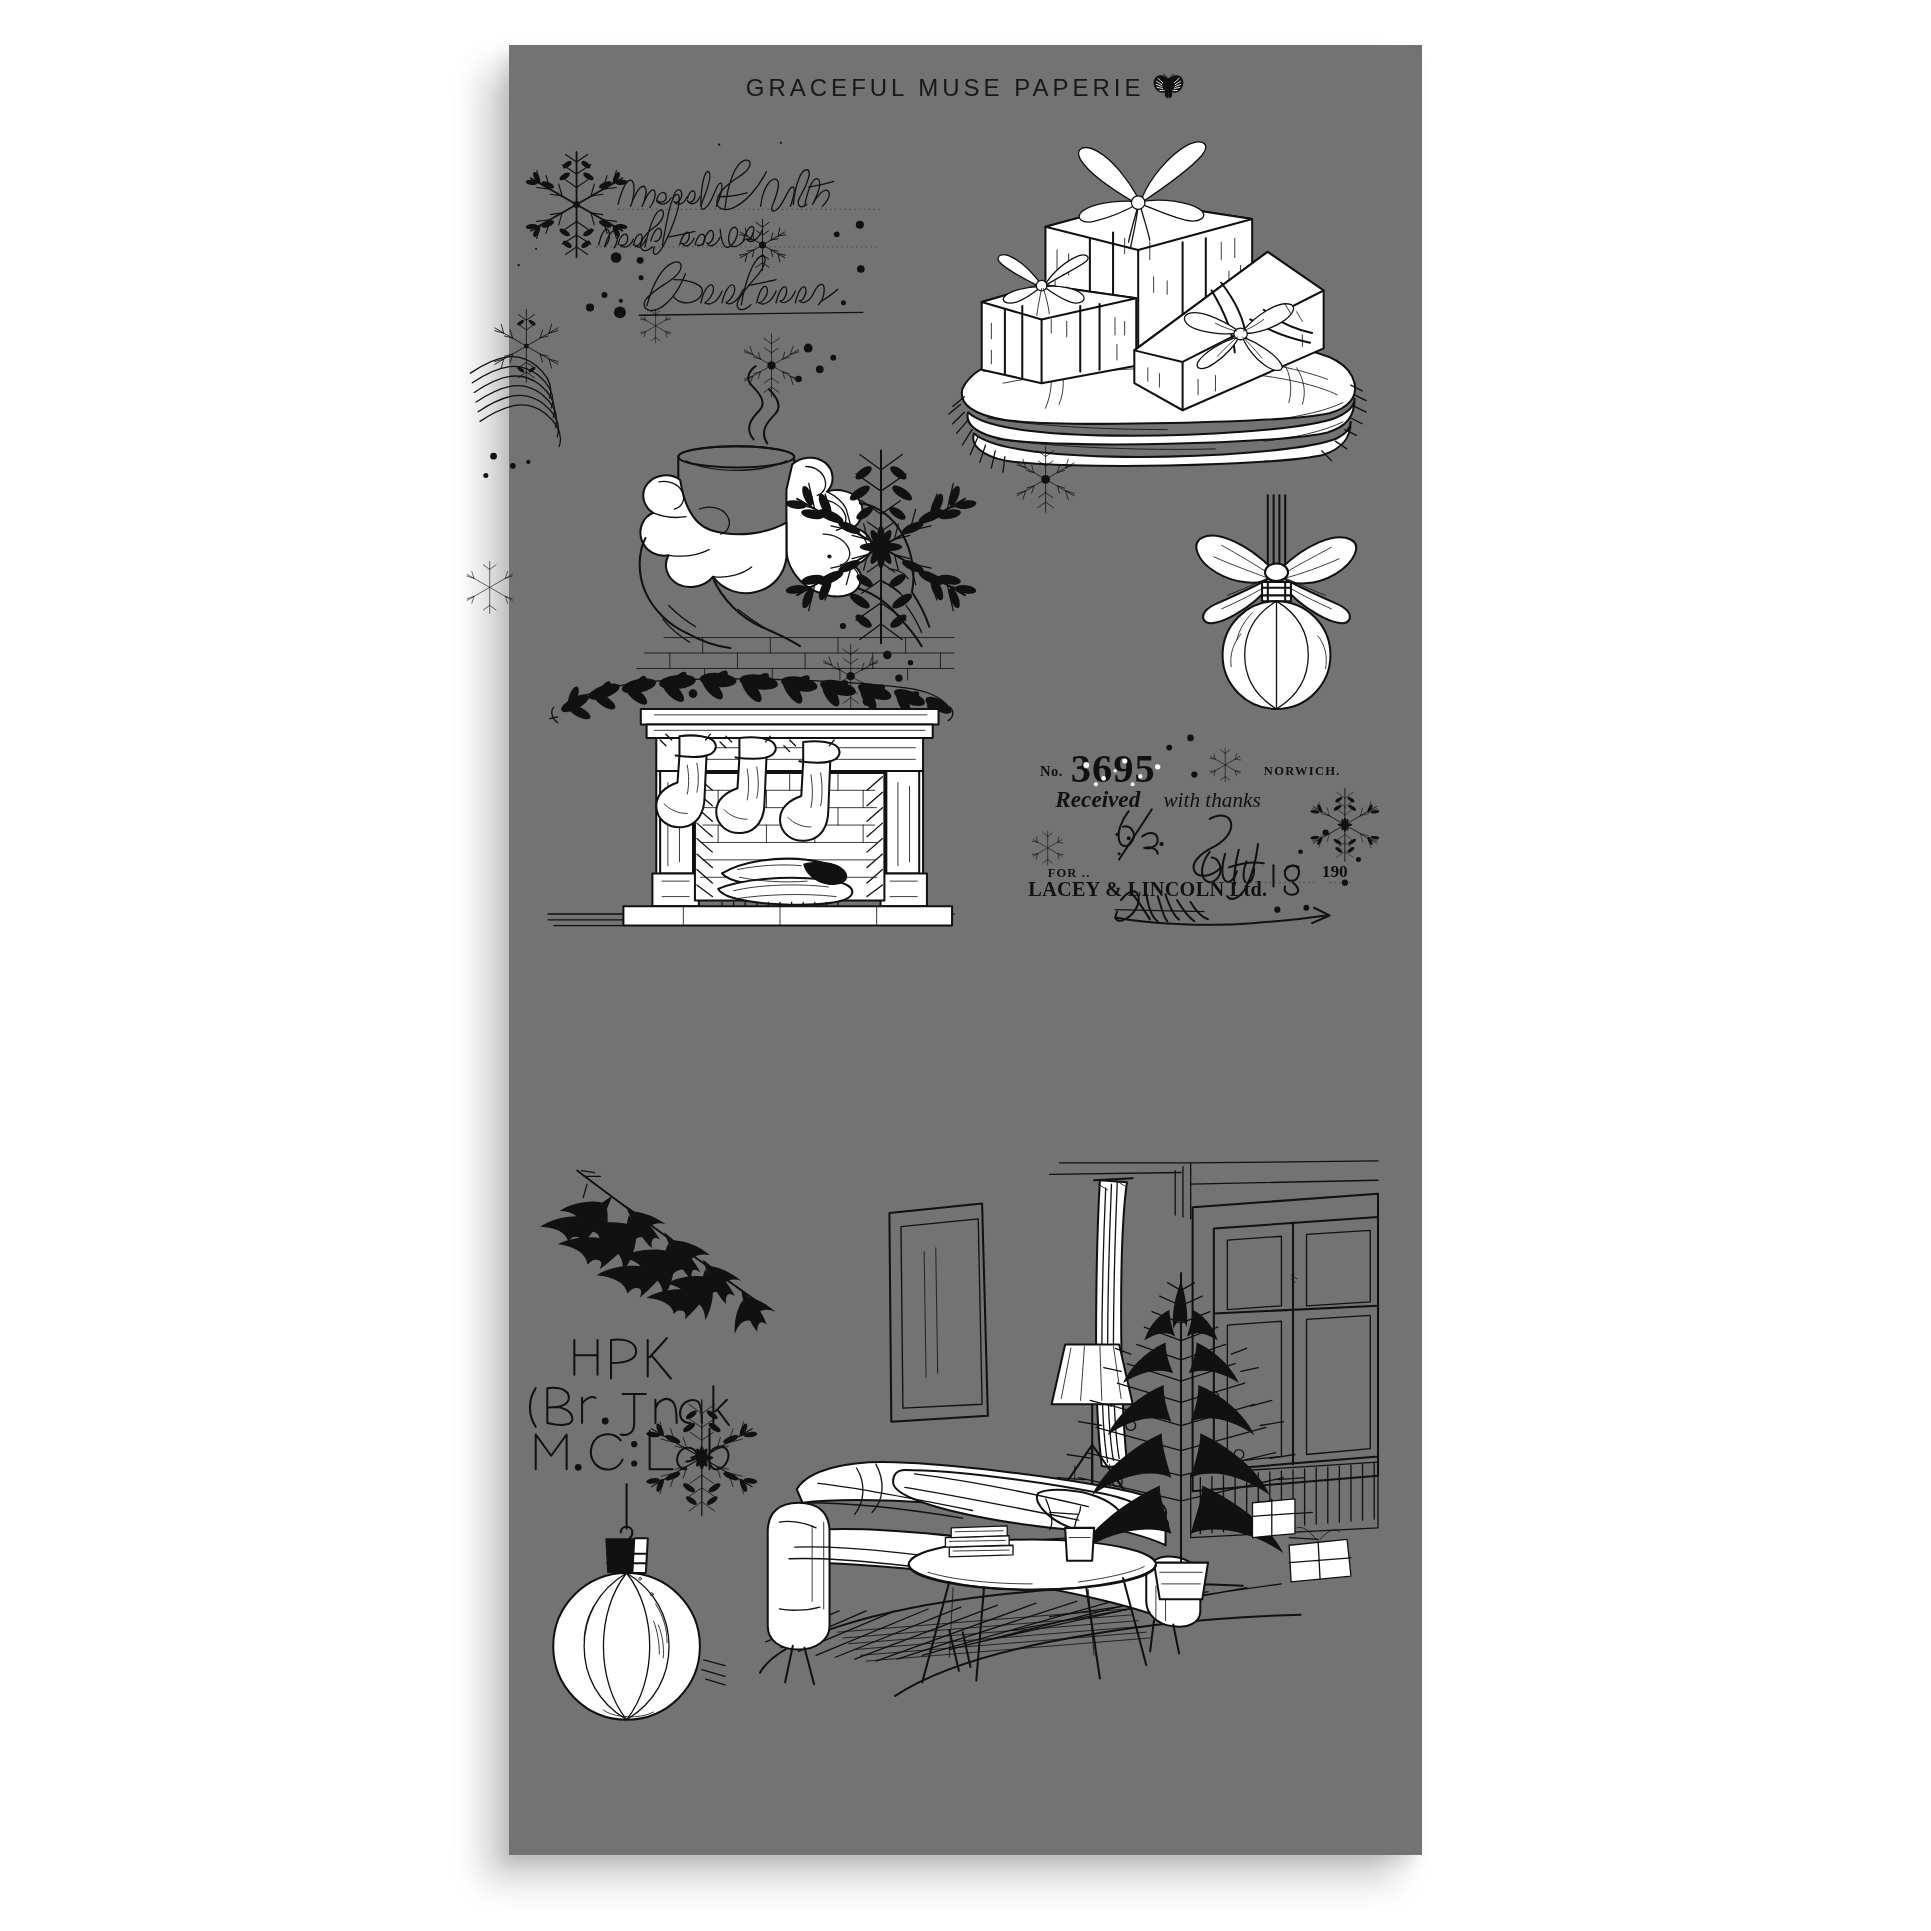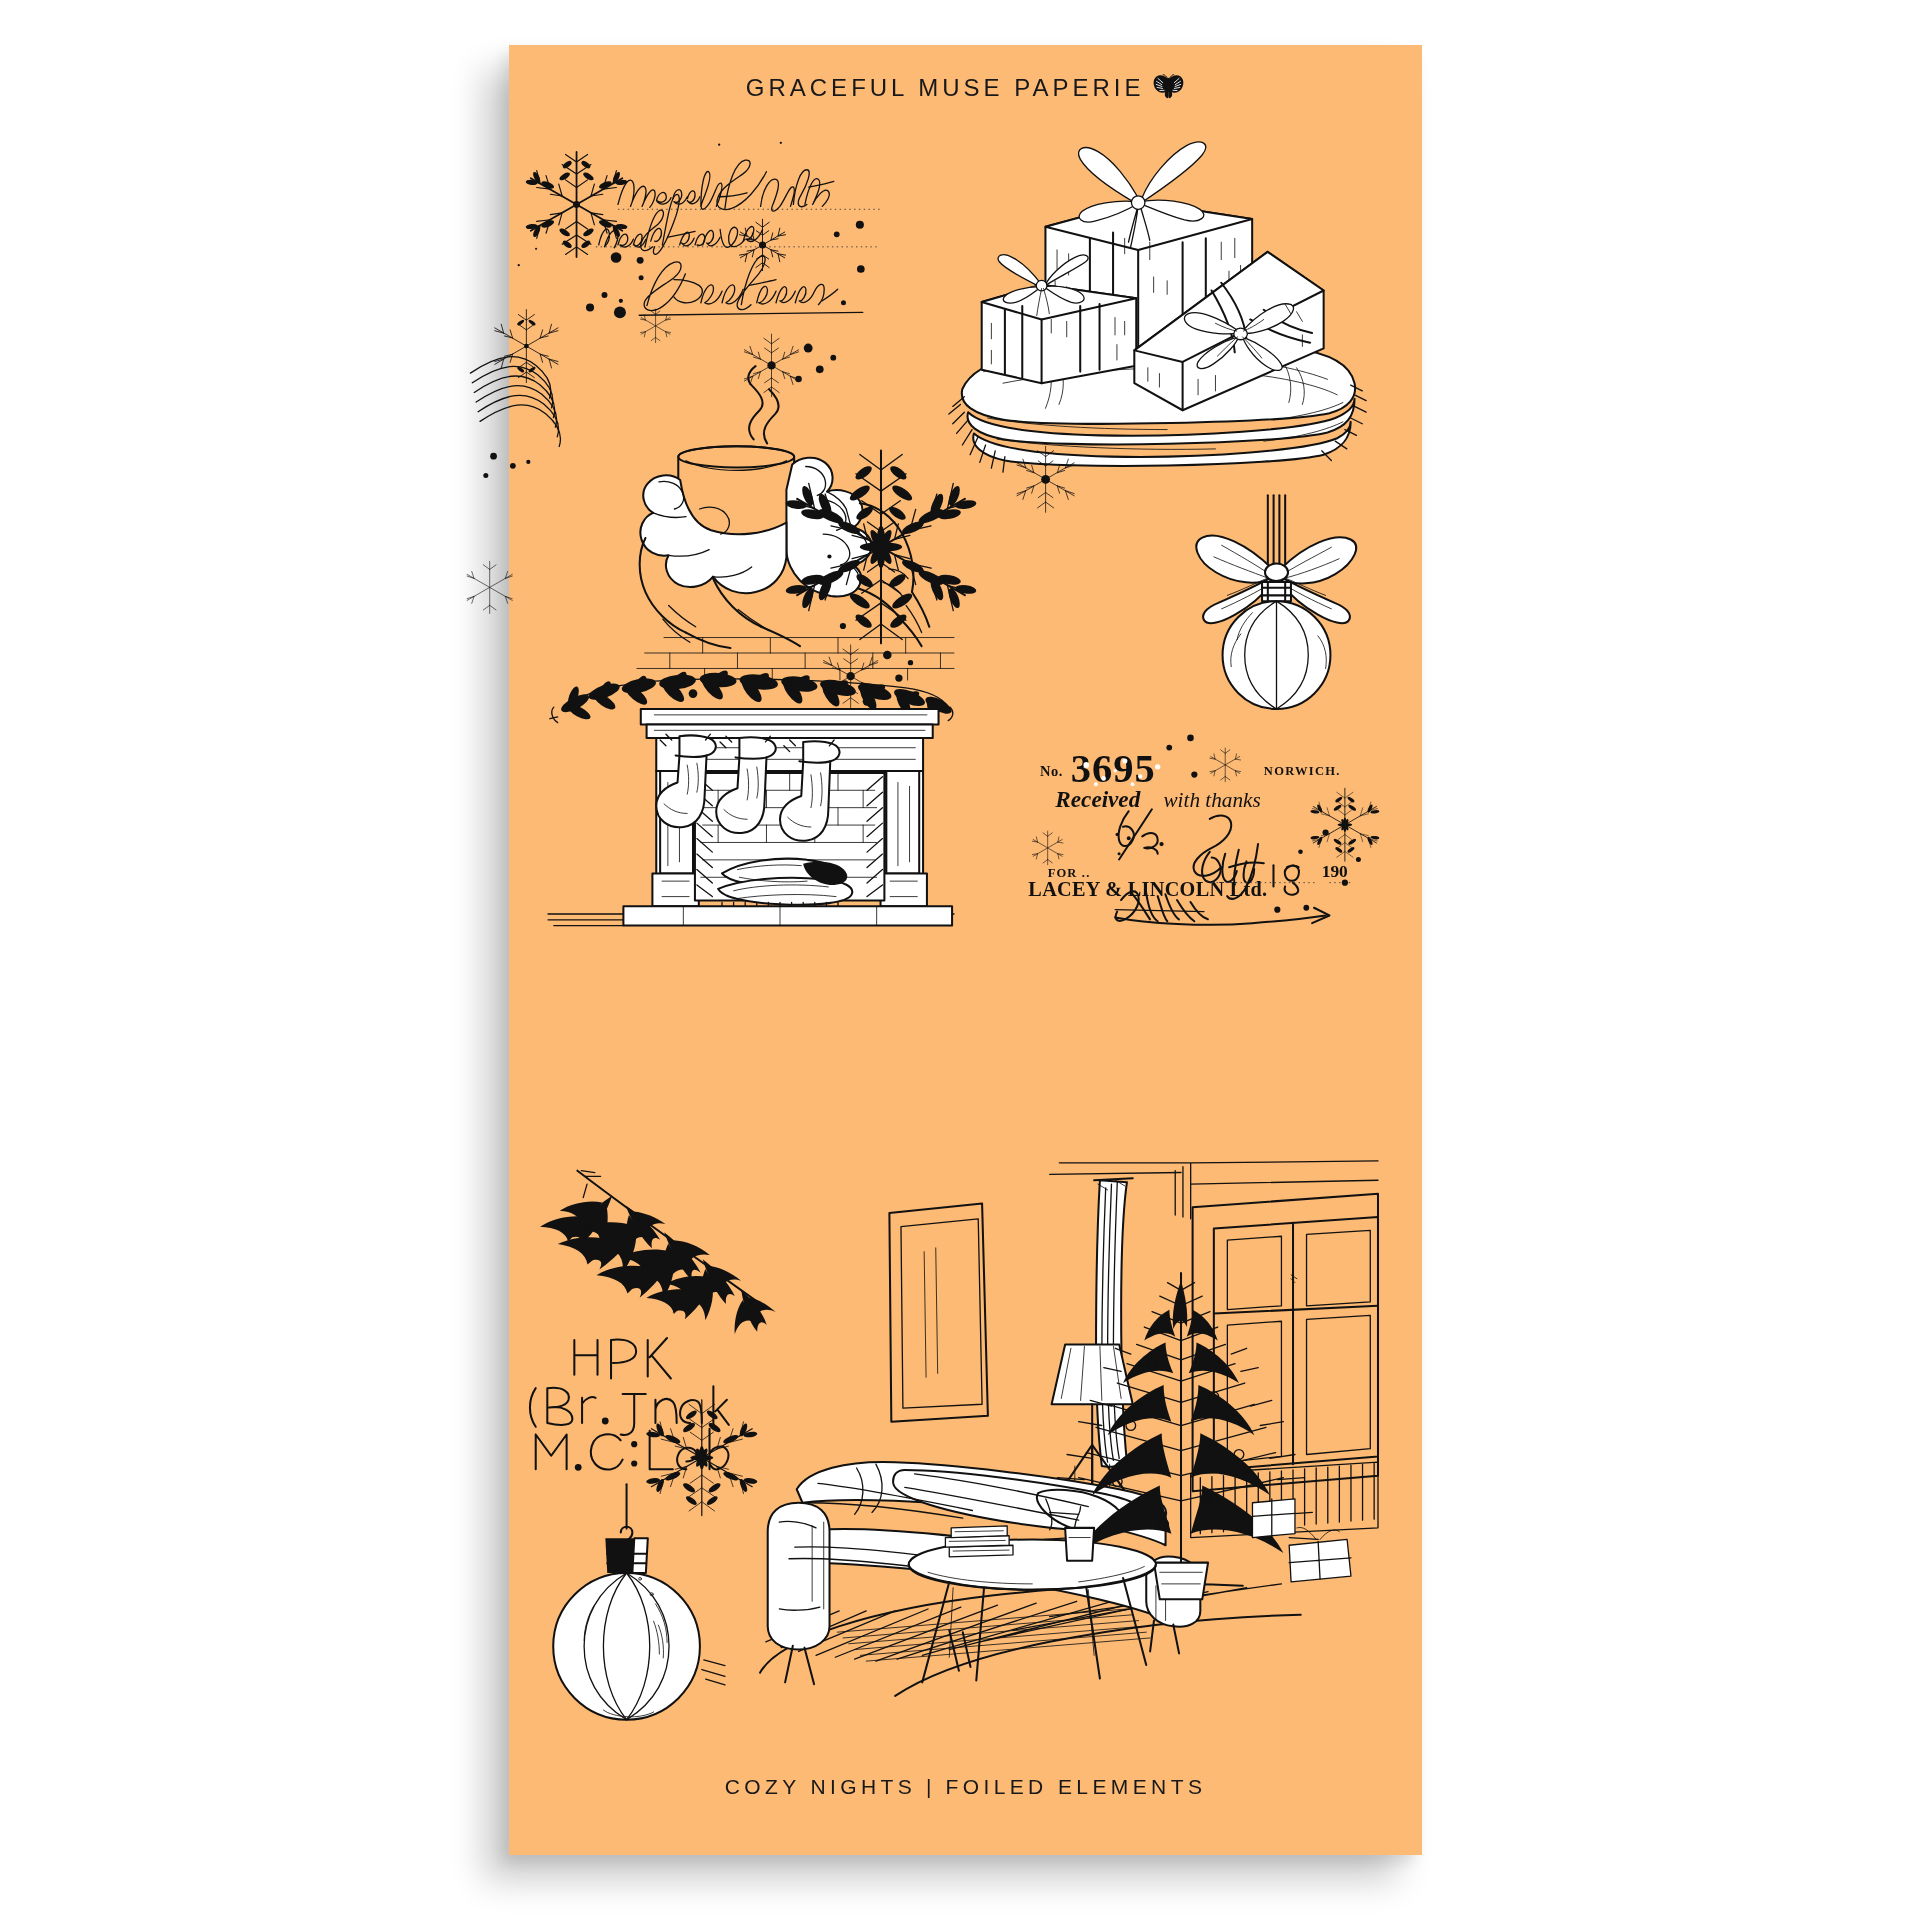--- a/index.html
+++ b/index.html
@@ -9,21 +9,21 @@
     font-family: "Liberation Sans", sans-serif;
     overflow: hidden;
   }
   #stage { position: relative; width: 1931px; height: 1931px; background: #ffffff; }
 
   
   #card {
     position: absolute;
     left: 509px; top: 45px;
     width: 913px; height: 1810px;
-    background: #fdba74;
+    background: #737373;
     box-shadow: -25px 25px 33px rgba(0,0,0,0.20), -5.8px 7.7px 13.5px rgba(0,0,0,0.10);
   }
   #card-inner { position:absolute; inset:0; }
 
   
   .brand {
     position: absolute; left: 0; right: 0; top: 29px;
     text-align: center;
     font-size: 24px; letter-spacing: 4px; font-weight: 400;
     color: #18181a; white-space: nowrap;
@@ -1198,20 +1198,17 @@
               <circle cx="404" cy="406" r="3.8"></circle>
             <circle cx="382" cy="416" r="3.2"></circle>
               <circle cx="416" cy="390" r="2.8"></circle>
             <circle cx="346" cy="352" r="3.2"></circle>
             <circle cx="352" cy="290" r="3"></circle>
               <circle cx="332" cy="280" r="2.2"></circle>
           </g>
         </svg>
       </div>
 
-      <div class="footer">
-        <span>COZY NIGHTS</span><span class="sep">|</span><span>FOILED  ELEMENTS</span>
-      </div>
 
     </div>
   </div>
 </div>
 
 
 </body></html>

